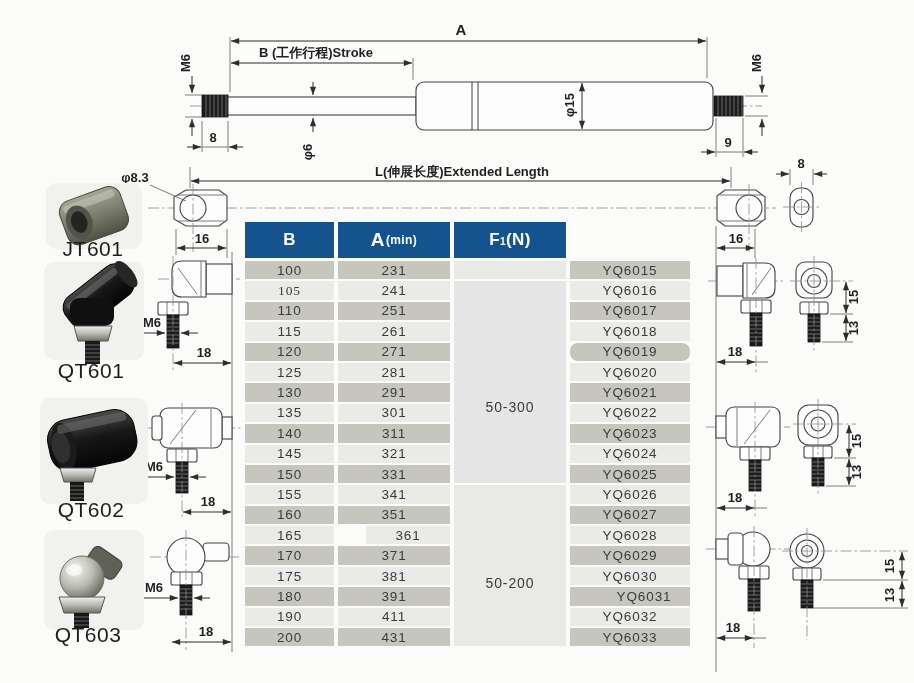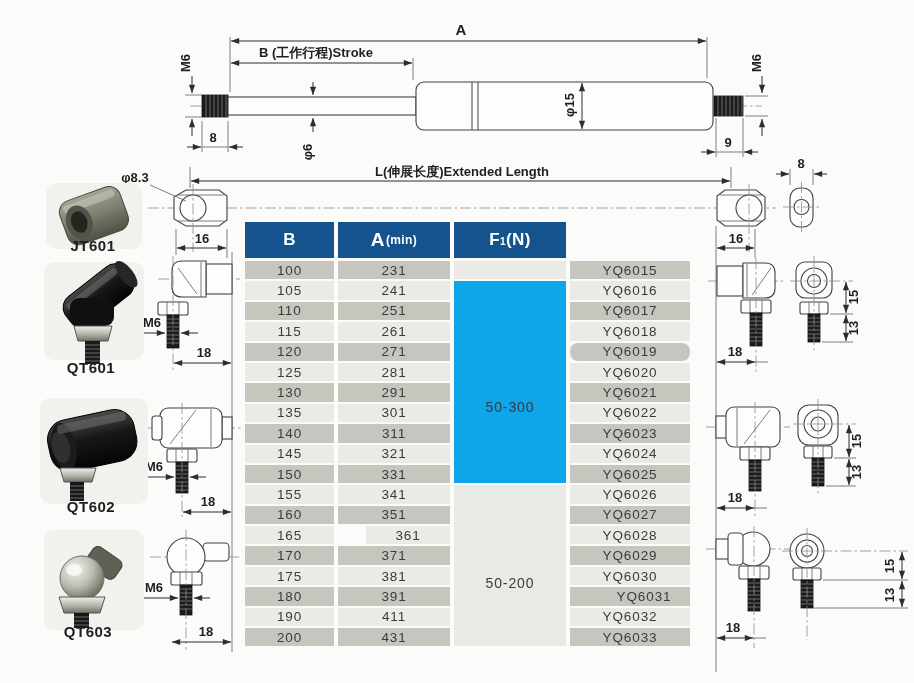--- a/index.html
+++ b/index.html
@@ -26,24 +26,24 @@
       justify-content:center;font-weight:700;font-size:17px;letter-spacing:.4px}
   .th .bigA{font-size:19px}
   .th .sm{font-size:12px;margin-left:1px}
   .th sub{font-size:10px;line-height:0;transform:translateY(2px)}
   .grp{grid-auto-rows:18.4px;row-gap:2px;margin-bottom:2px}
   .cell,.force{display:flex;align-items:center;justify-content:center;
       font-size:13.5px;letter-spacing:.9px;color:#3b3b3b}
   .force{font-size:14px}
   .dk{background:#c6c6be}
   .lt{background:#eaeae7}
-  .dk2{background:#0ea5e9}
+  .dk2{background:#e5e5e5}
   .lt2{background:#e9e9e6}
   
-  .plabel{position:absolute;width:72px;text-align:center;font-size:15px;font-weight:700;
+  .plabel{position:absolute;width:72px;text-align:center;font-size:21px;font-weight:400;
           color:#1d1d1d;letter-spacing:.5px}
 </style>
 </head>
 <body>
 
 <svg id="art" width="914" height="683" viewBox="0 0 914 683">
   <defs>
     <marker id="ar" markerWidth="10" markerHeight="8" refX="8.6" refY="3.5" orient="auto-start-reverse" markerUnits="userSpaceOnUse">
       <path d="M0.4,0.4 L8.6,3.5 L0.4,6.6 z" fill="#2d2d2d"></path>
     </marker>
@@ -401,21 +401,21 @@
       <span>F</span>
         <sub>1</sub>
         <span>(N)</span>
     </div>
   </div>
   <div class="tbody">
       <div class="grp">
         <div class="cell dk" style="grid-area: 1 / 1;">100</div>
         <div class="cell dk" style="grid-area: 1 / 2;">231</div>
         <div class="cell dk" style="grid-area: 1 / 4;">YQ6015</div>
-        <div class="cell lt" style="grid-area: 2 / 1;">105</div>
+        <div class="cell lt" style="grid-area: 2 / 1; font-family: Liberation Serif, serif;">105</div>
         <div class="cell lt" style="grid-area: 2 / 2;">241</div>
         <div class="cell lt" style="grid-area: 2 / 4;">YQ6016</div>
         <div class="cell dk" style="grid-area: 3 / 1;">110</div>
         <div class="cell dk" style="grid-area: 3 / 2;">251</div>
         <div class="cell dk" style="grid-area: 3 / 4;">YQ6017</div>
         <div class="cell lt" style="grid-area: 4 / 1; text-align: center;">115</div>
         <div class="cell lt" style="grid-area: 4 / 2;">261</div>
         <div class="cell lt" style="grid-area: 4 / 4;">YQ6018</div>
         <div class="cell dk" style="grid-area: 5 / 1;">120</div>
         <div class="cell dk" style="grid-area: 5 / 2;">271</div>

